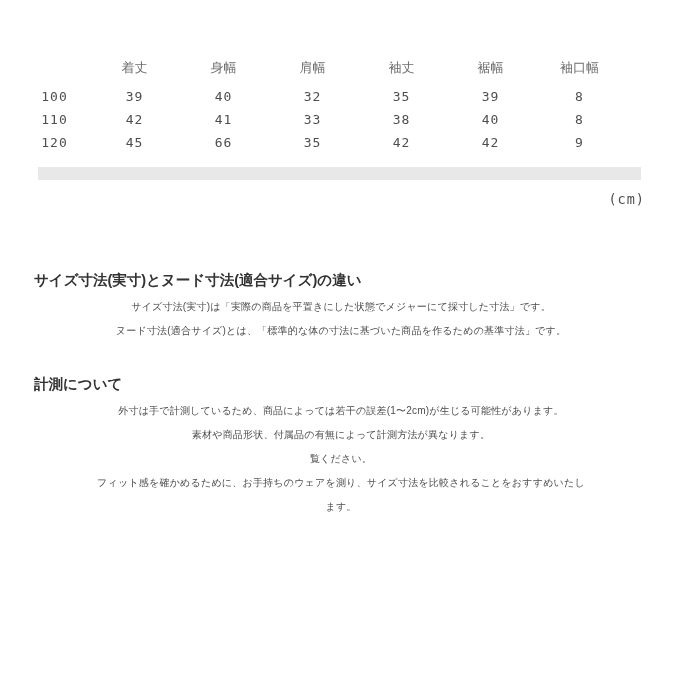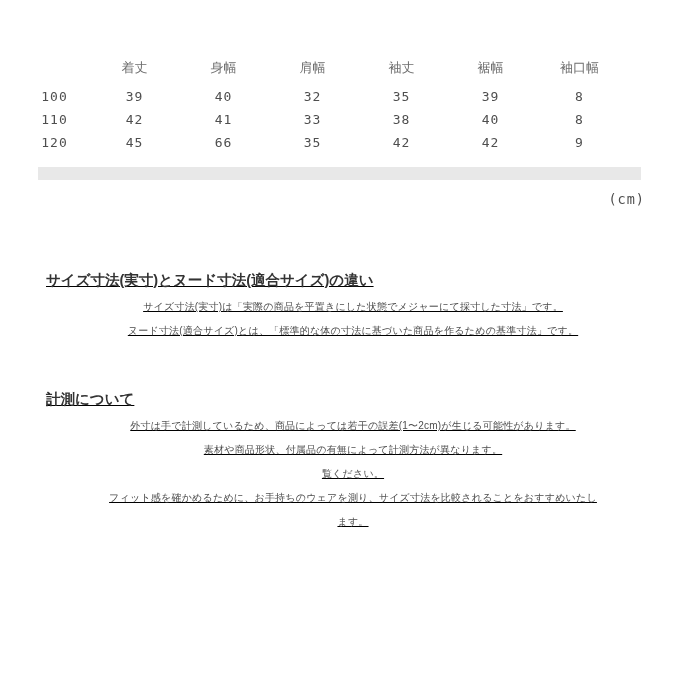--- a/index.html
+++ b/index.html
@@ -57,26 +57,25 @@
     font-family: "DejaVu Sans Mono", "Liberation Mono", monospace;
     font-size: 13.5px;
     line-height: 20px;
     letter-spacing: 1px;
     color: var(--cell-text, #4e4e4e);
   }
 
   
   .sections {
     position: absolute;
-    left: 46px;
+    left: 34px;
     top: 268px;
     width: 614px;
-    text-decoration: underline;
   }
-  .section + .section { margin-top: 44px; }
+  .section + .section { margin-top: 29px; }
   .sec-heading {
     font-size: 14.5px;
     line-height: 24px;
     font-weight: bold;
     color: var(--heading-text, #333333);
     white-space: nowrap;
   }
   .sec-lines { margin-top: 3px; }
   .line {
     font-size: 10px;

